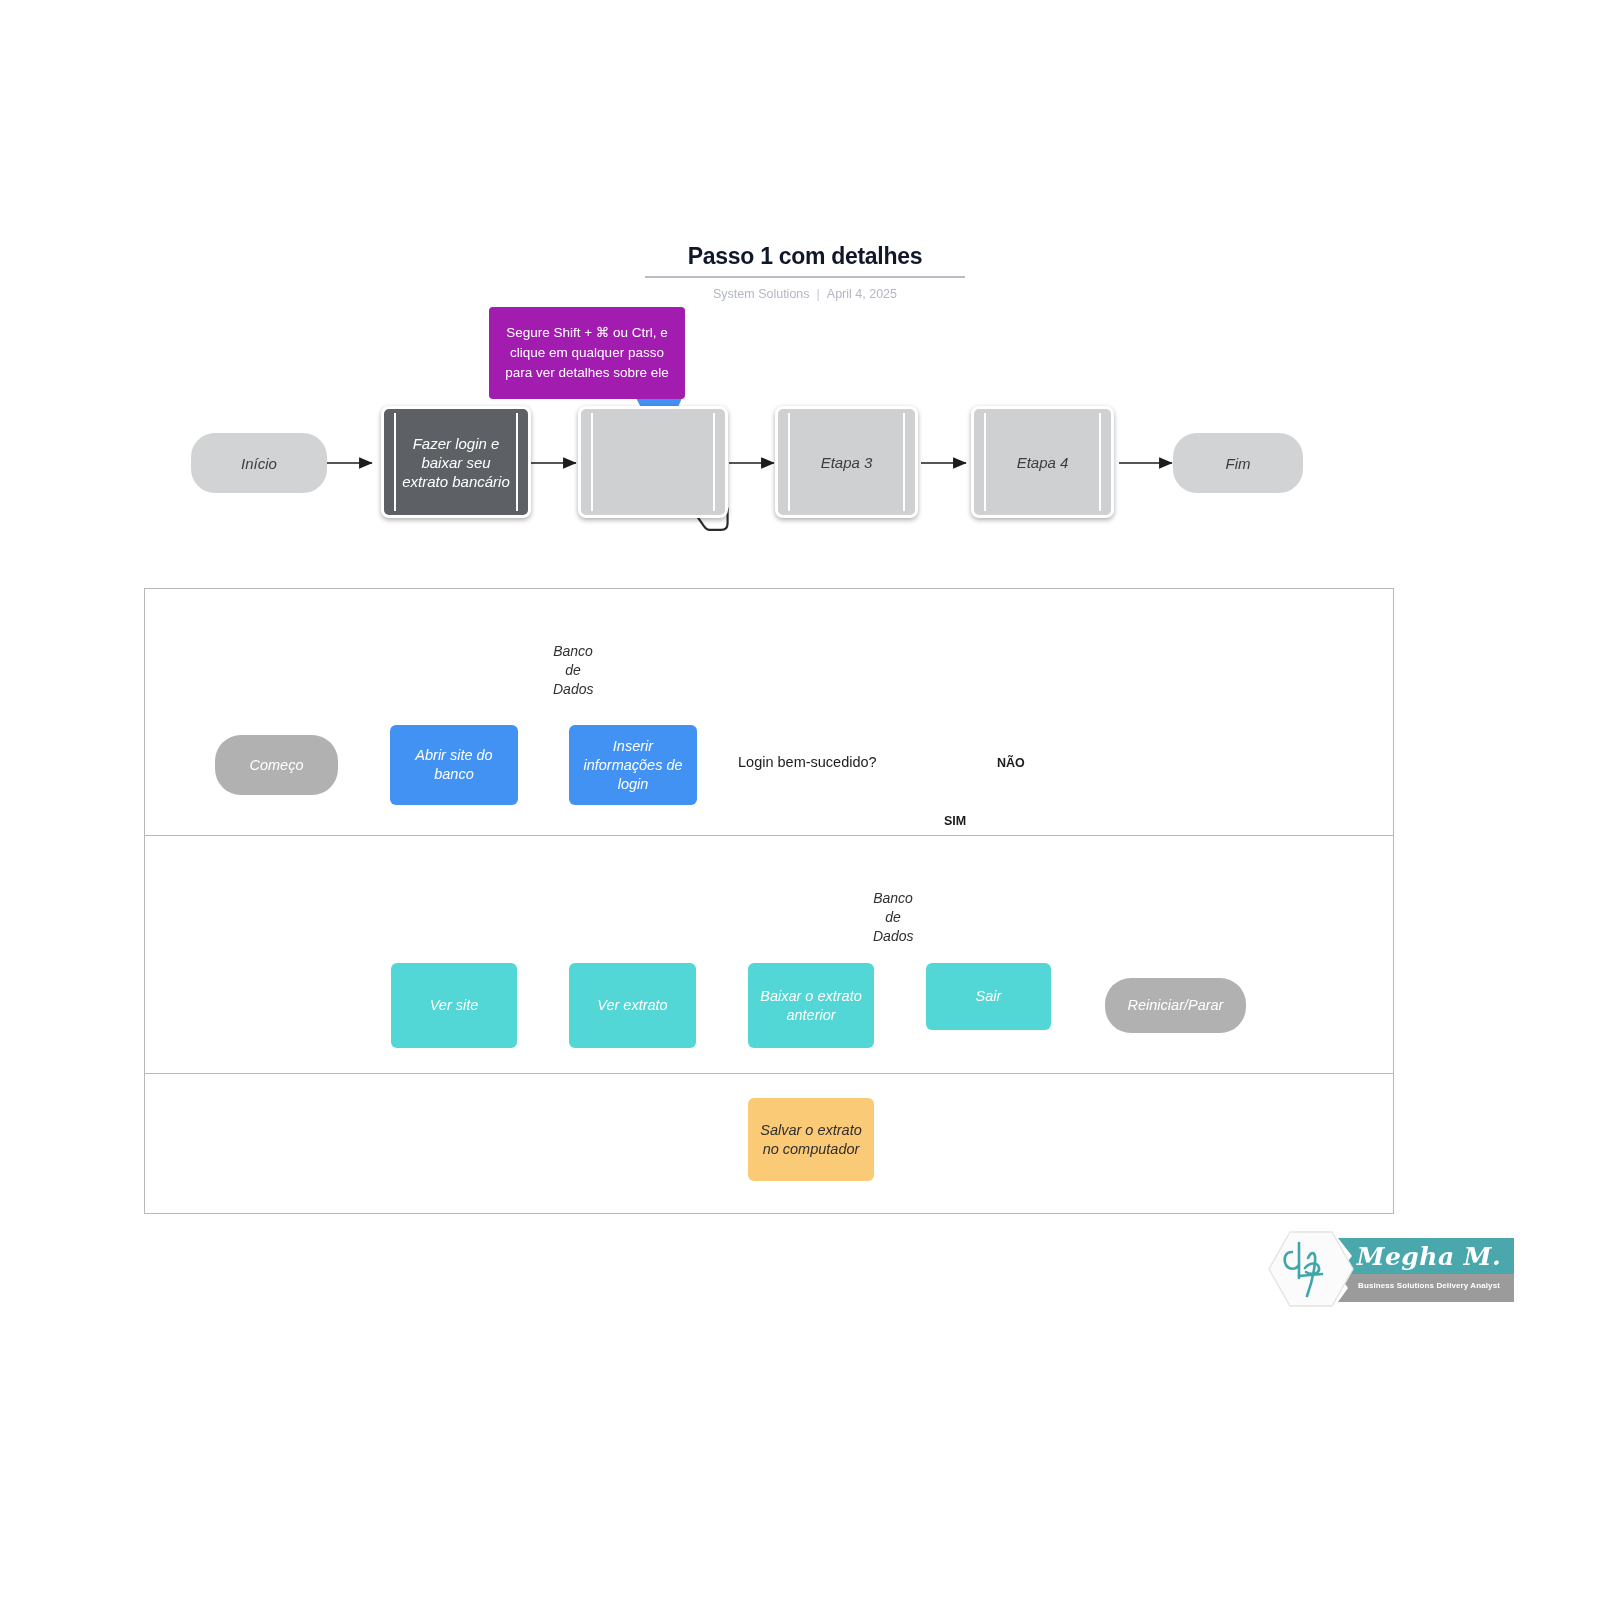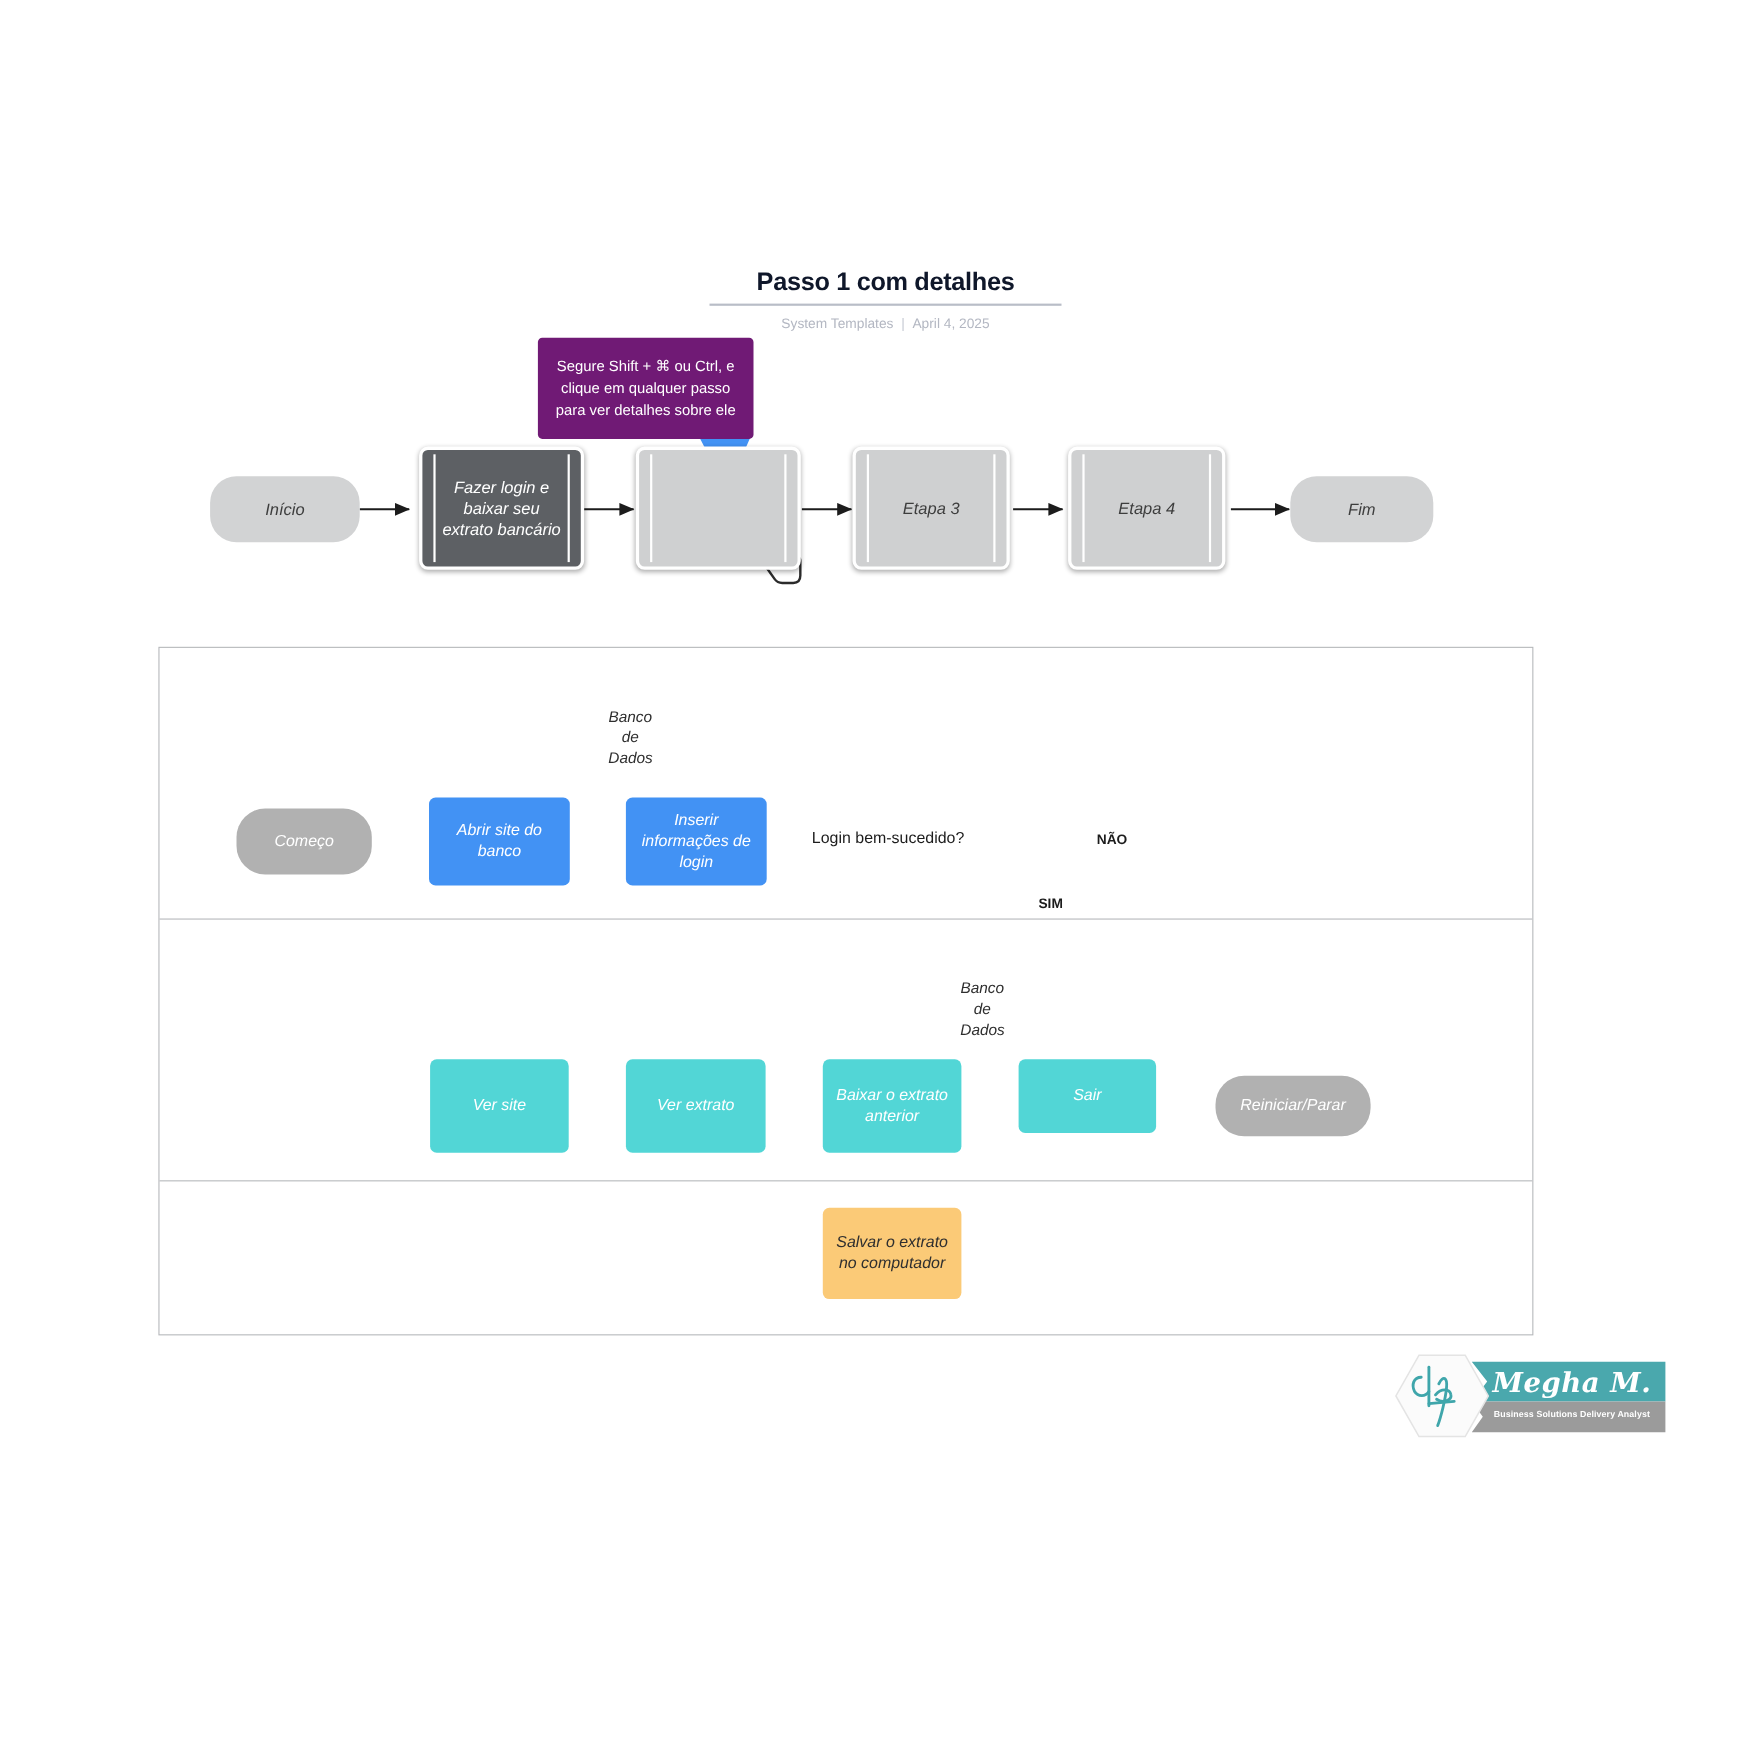--- a/index.html
+++ b/index.html
@@ -54,21 +54,21 @@
     color: #c6cad3;
   }
 
   
   #callout {
     position: absolute;
     left: 489px;
     top: 307px;
     width: 196px;
     height: 92px;
-    background: #701a75;
+    background: #a21caf;
     border-radius: 4px;
     color: #ffffff;
     font-size: 13.5px;
     line-height: 20px;
     text-align: center;
     display: flex;
     align-items: center;
     justify-content: center;
     padding: 0 8px;
     box-sizing: border-box;
@@ -361,21 +361,21 @@
       <path d="M1308,1258 C1312,1250 1316,1252 1315,1262 C1314,1272 1310,1288 1307,1296"></path>
       <path d="M1299,1276 L1322,1274"></path>
     </g>
   </g>
 </svg>
 
 <div id="header">
   <div id="title">Passo 1 com detalhes</div>
   <div id="title-rule"></div>
   <div id="subtitle">
-    <span>System Templates</span><span class="sep">|</span><span>April 4, 2025</span>
+    <span>System Solutions</span><span class="sep">|</span><span>April 4, 2025</span>
   </div>
 </div>
 
 <div id="callout">Segure Shift + ⌘ ou Ctrl, e clique em qualquer passo para ver detalhes sobre ele</div>
 
 <div class="term-pill" style="left:191px; top:433px; width:136px; height:60px;">Início</div>
 
 <div class="step-box active" style="left:381px; top:406px; width:150px; height:112px;">
   <div class="rail l"></div>
   <div class="rail r"></div>

